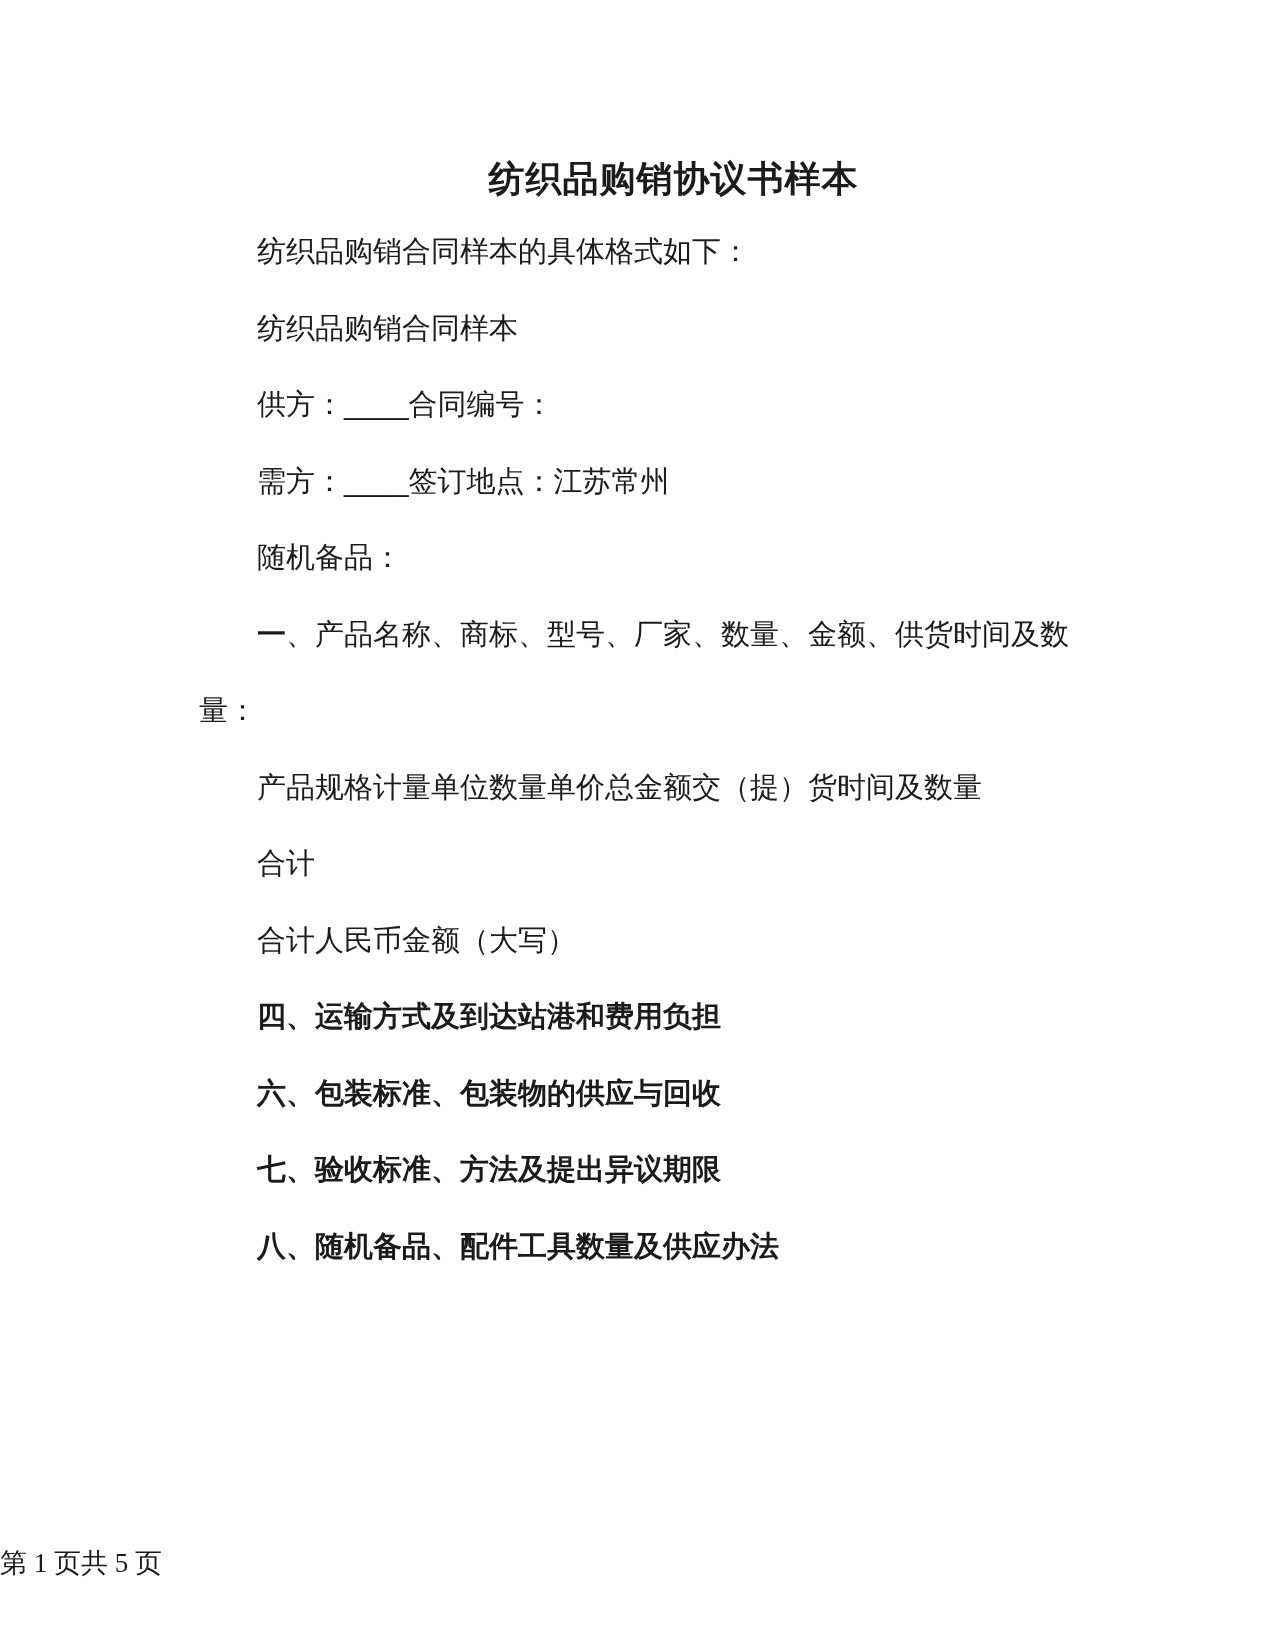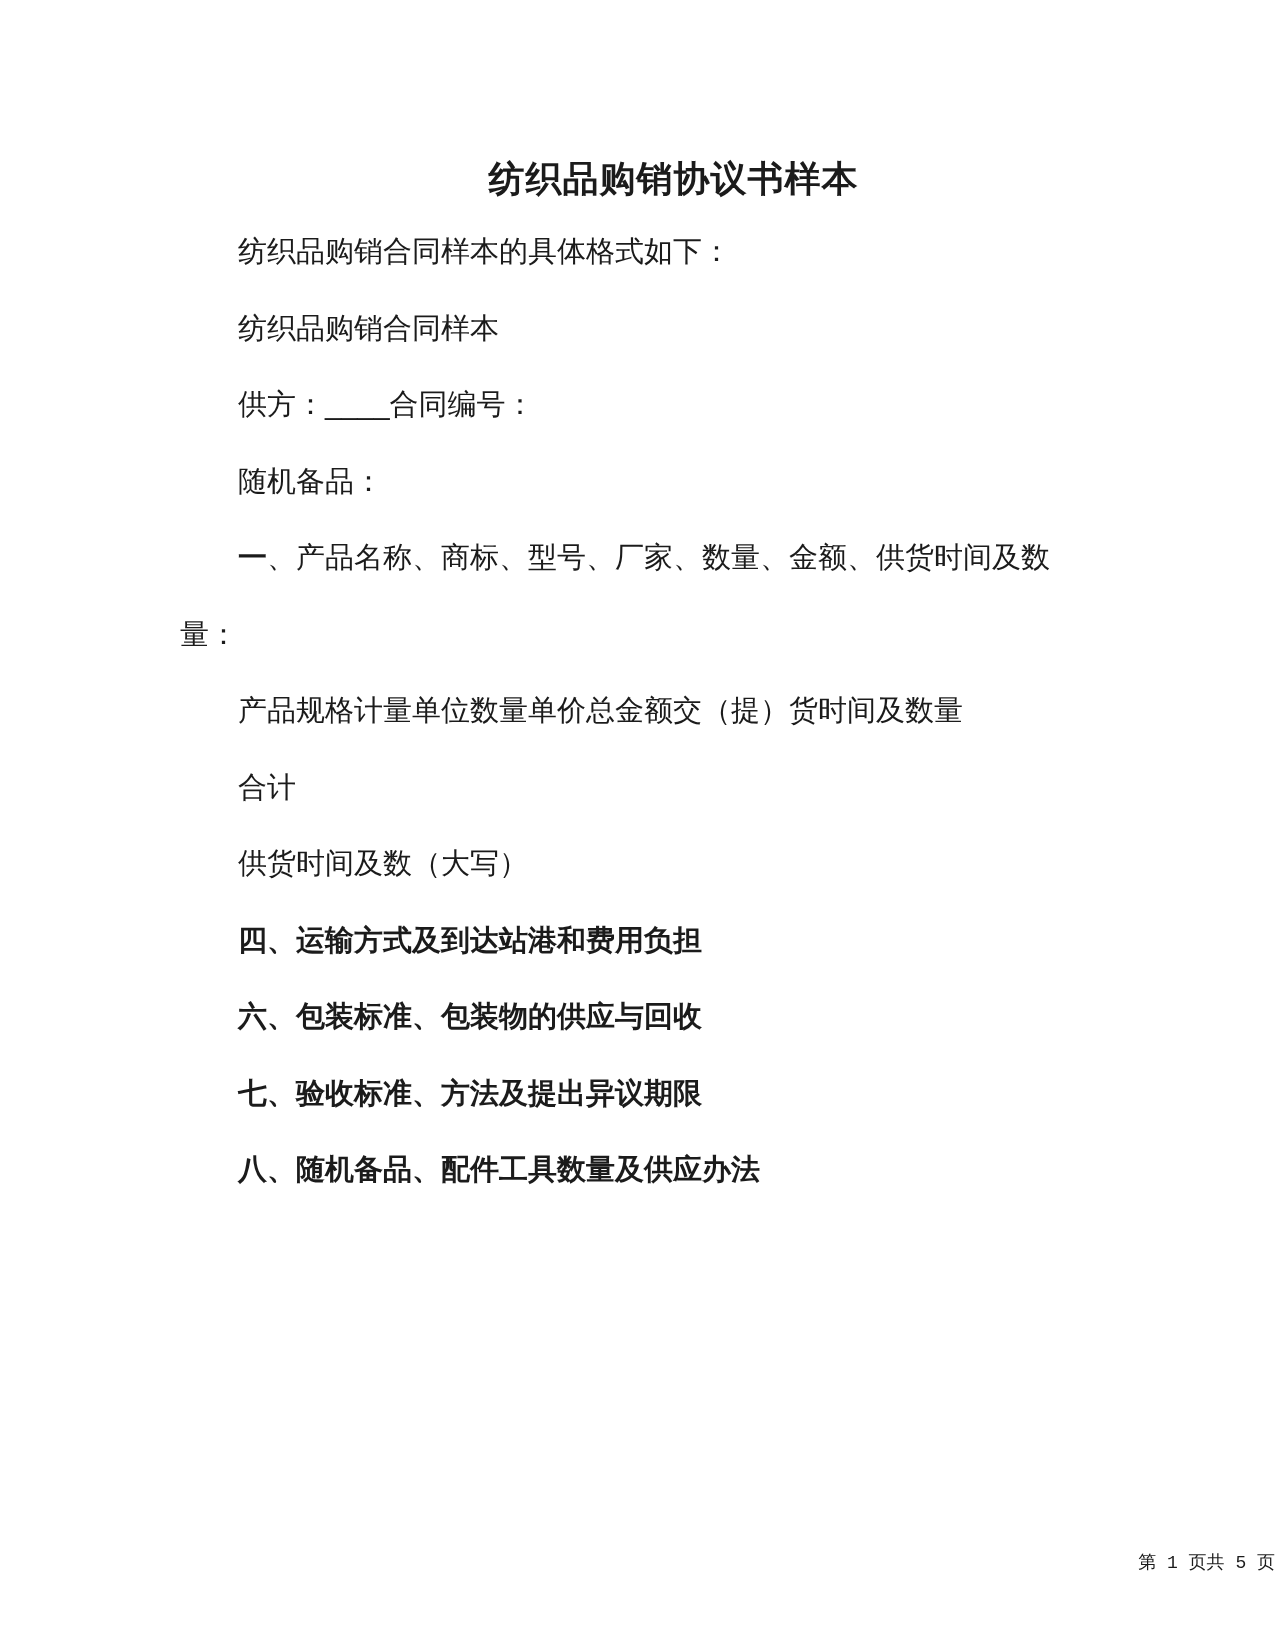--- a/index.html
+++ b/index.html
@@ -33,56 +33,58 @@
     position: absolute;
     left: 180px;
     top: 213px;
     width: 960px;
   }
   .doc-line {
     font-size: 29px;
     line-height: 76.5px;
     font-weight: 400;
     white-space: nowrap;
+    margin-left: 19px;
   }
   .doc-line.indent {
     padding-left: 58px; 
   }
   .doc-line.bold,
   .doc-body .bold {
     font-weight: 700;
   }
   .doc-footer {
     position: absolute;
     left: 0;
     top: 1546px;
     width: 100%;
-    text-align: right;
-    font-family: Liberation Mono, monospace;
-    font-size: 18px;
+    text-align: left;
+    font-family: Liberation Serif, serif;
+    font-size: 27px;
     line-height: 34px;
     font-weight: 400;
   }
 </style>
 </head>
 <body>
 
 <div class="page">
   <h1 class="doc-title">纺织品购销协议书样本</h1>
 
   <div class="doc-body">
       <div class="doc-line indent">纺织品购销合同样本的具体格式如下：</div>
       <div class="doc-line indent">纺织品购销合同样本</div>
       <div class="doc-line indent">供方：____合同编号：</div>
+      <div class="doc-line indent">需方：____签订地点：江苏常州</div>
       <div class="doc-line indent">随机备品：</div>
       <div class="doc-line indent"><span class="bold">一</span>、产品名称、商标、型号、厂家、数量、金额、供货时间及数</div>
       <div class="doc-line">量：</div>
       <div class="doc-line indent">产品规格计量单位数量单价总金额交（提）货时间及数量</div>
       <div class="doc-line indent">合计</div>
-      <div class="doc-line indent">供货时间及数（大写）</div>
+      <div class="doc-line indent">合计人民币金额（大写）</div>
       <div class="doc-line indent bold">四、运输方式及到达站港和费用负担</div>
       <div class="doc-line indent bold">六、包装标准、包装物的供应与回收</div>
       <div class="doc-line indent bold">七、验收标准、方法及提出异议期限</div>
       <div class="doc-line indent bold">八、随机备品、配件工具数量及供应办法</div>
     </div>
 
   <div class="doc-footer">第 1 页共 5 页</div>
 </div>
 
 </body></html>

